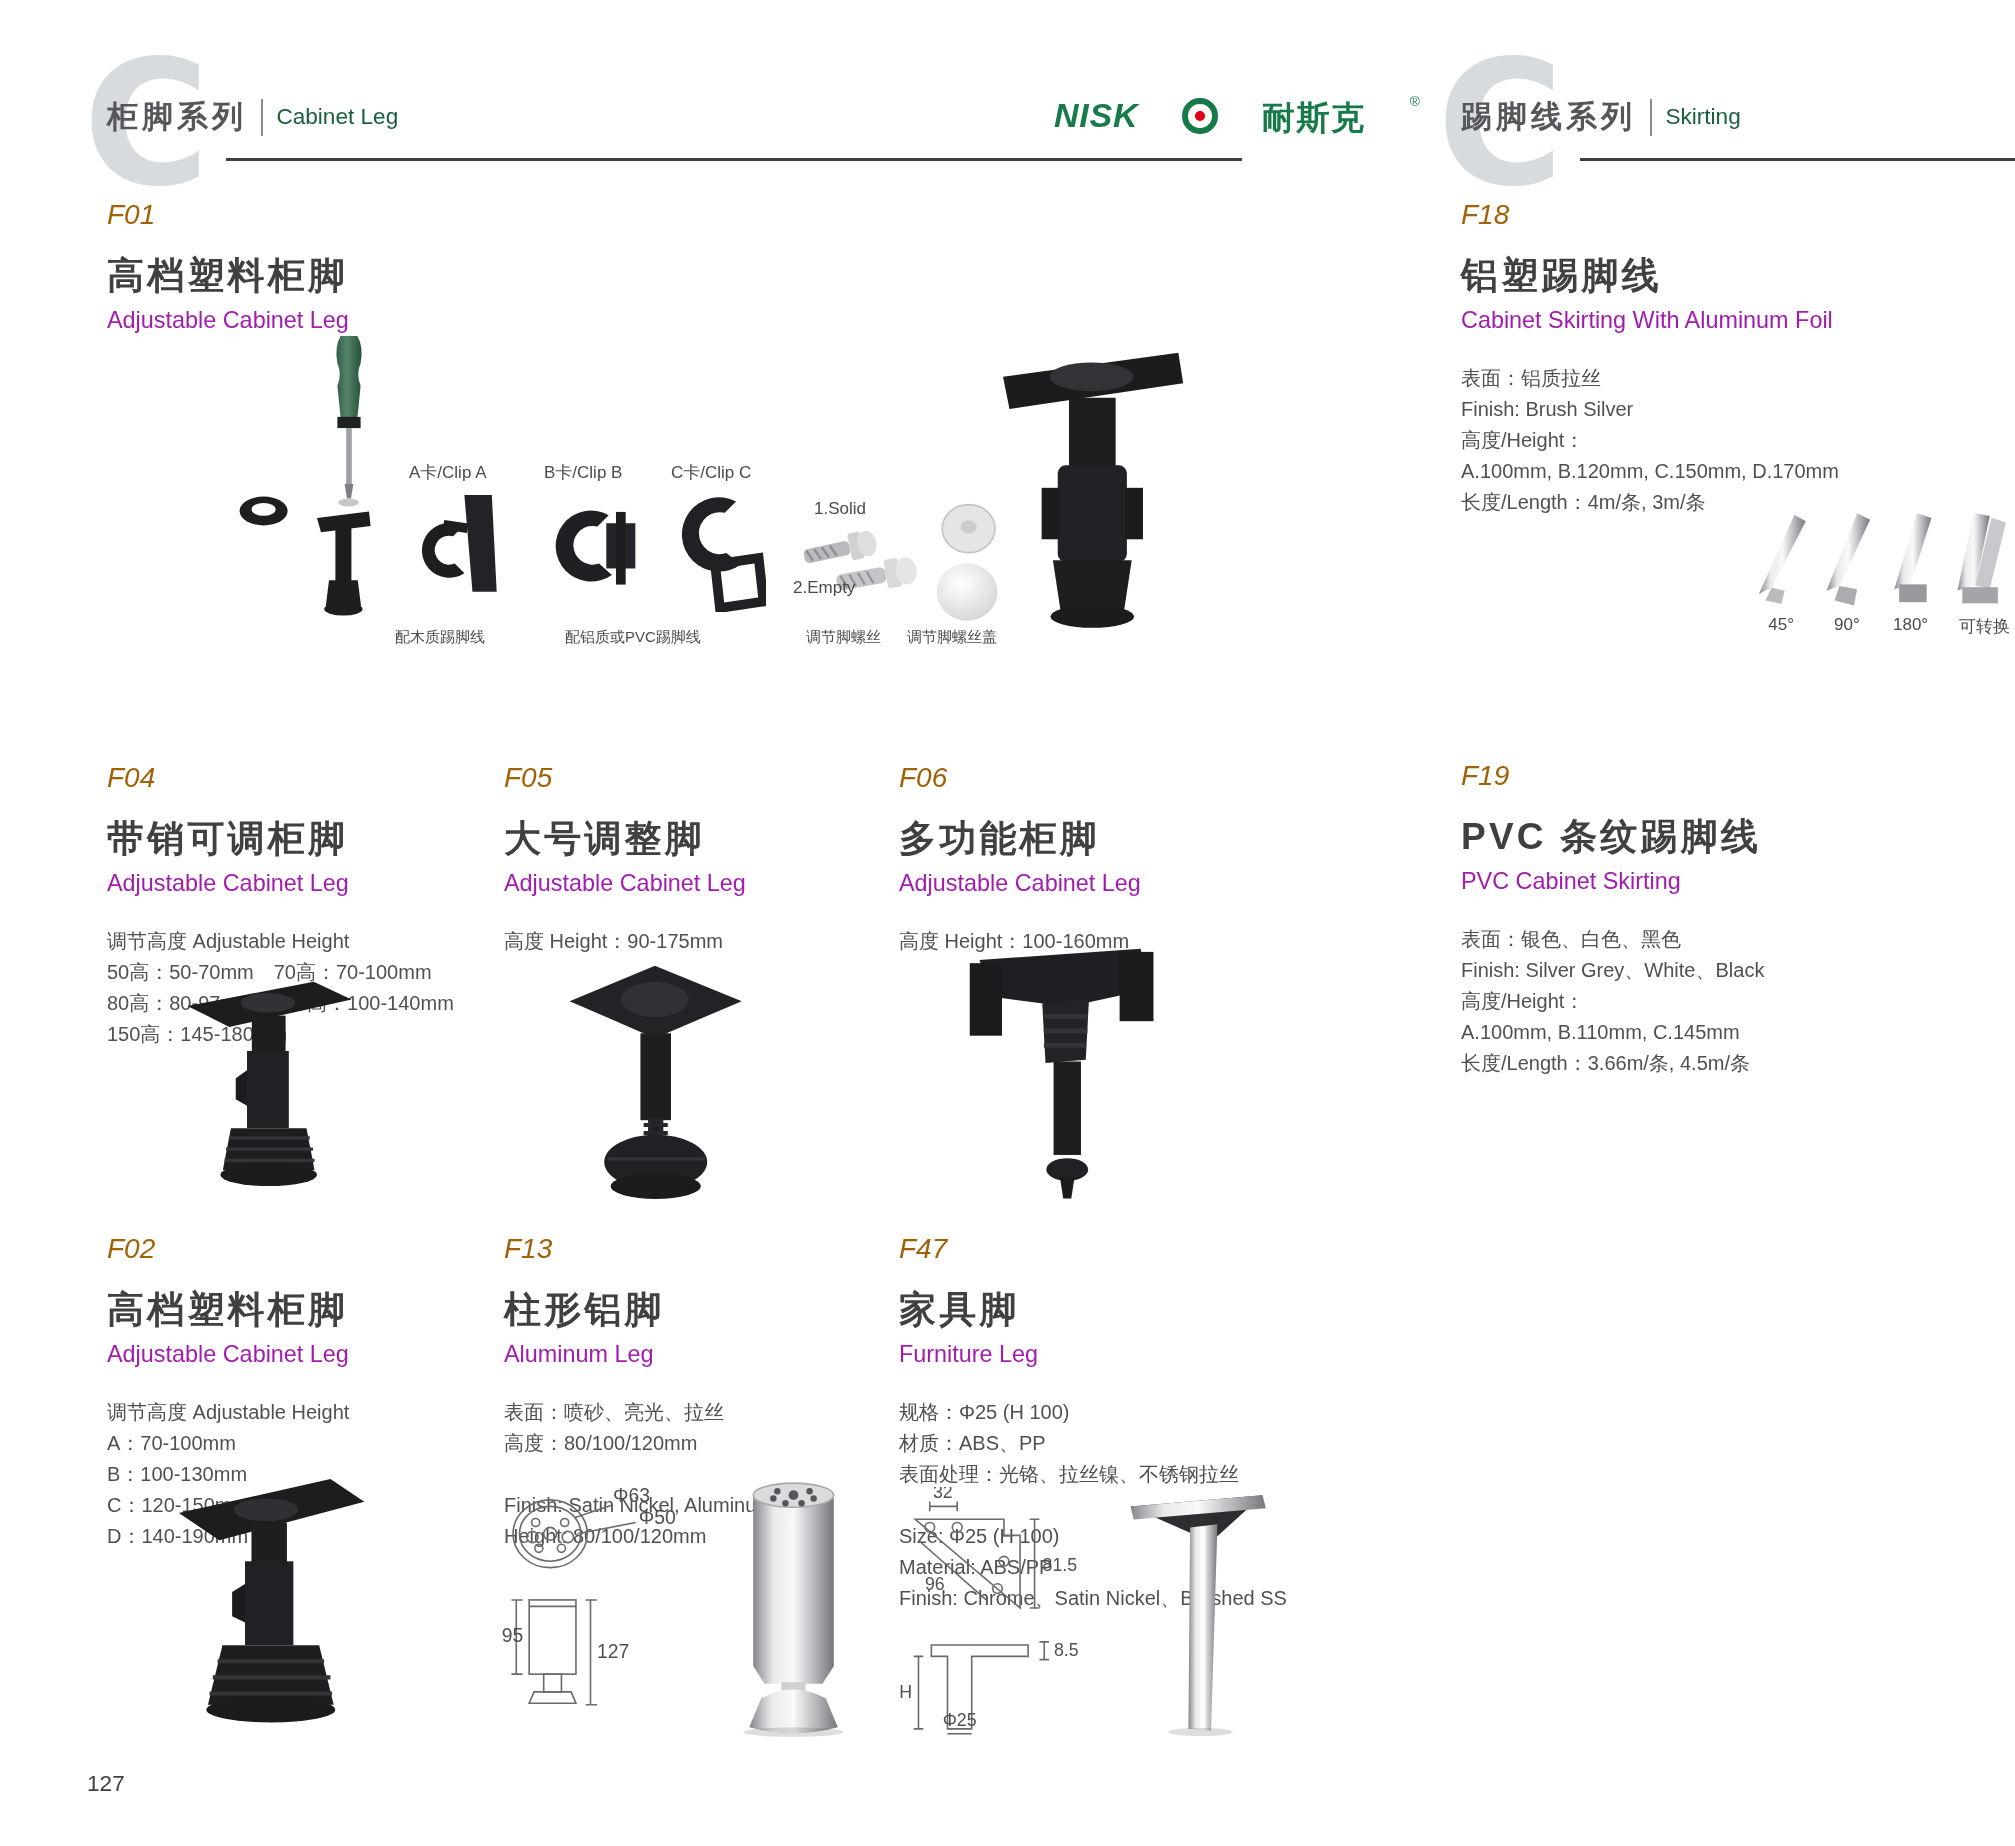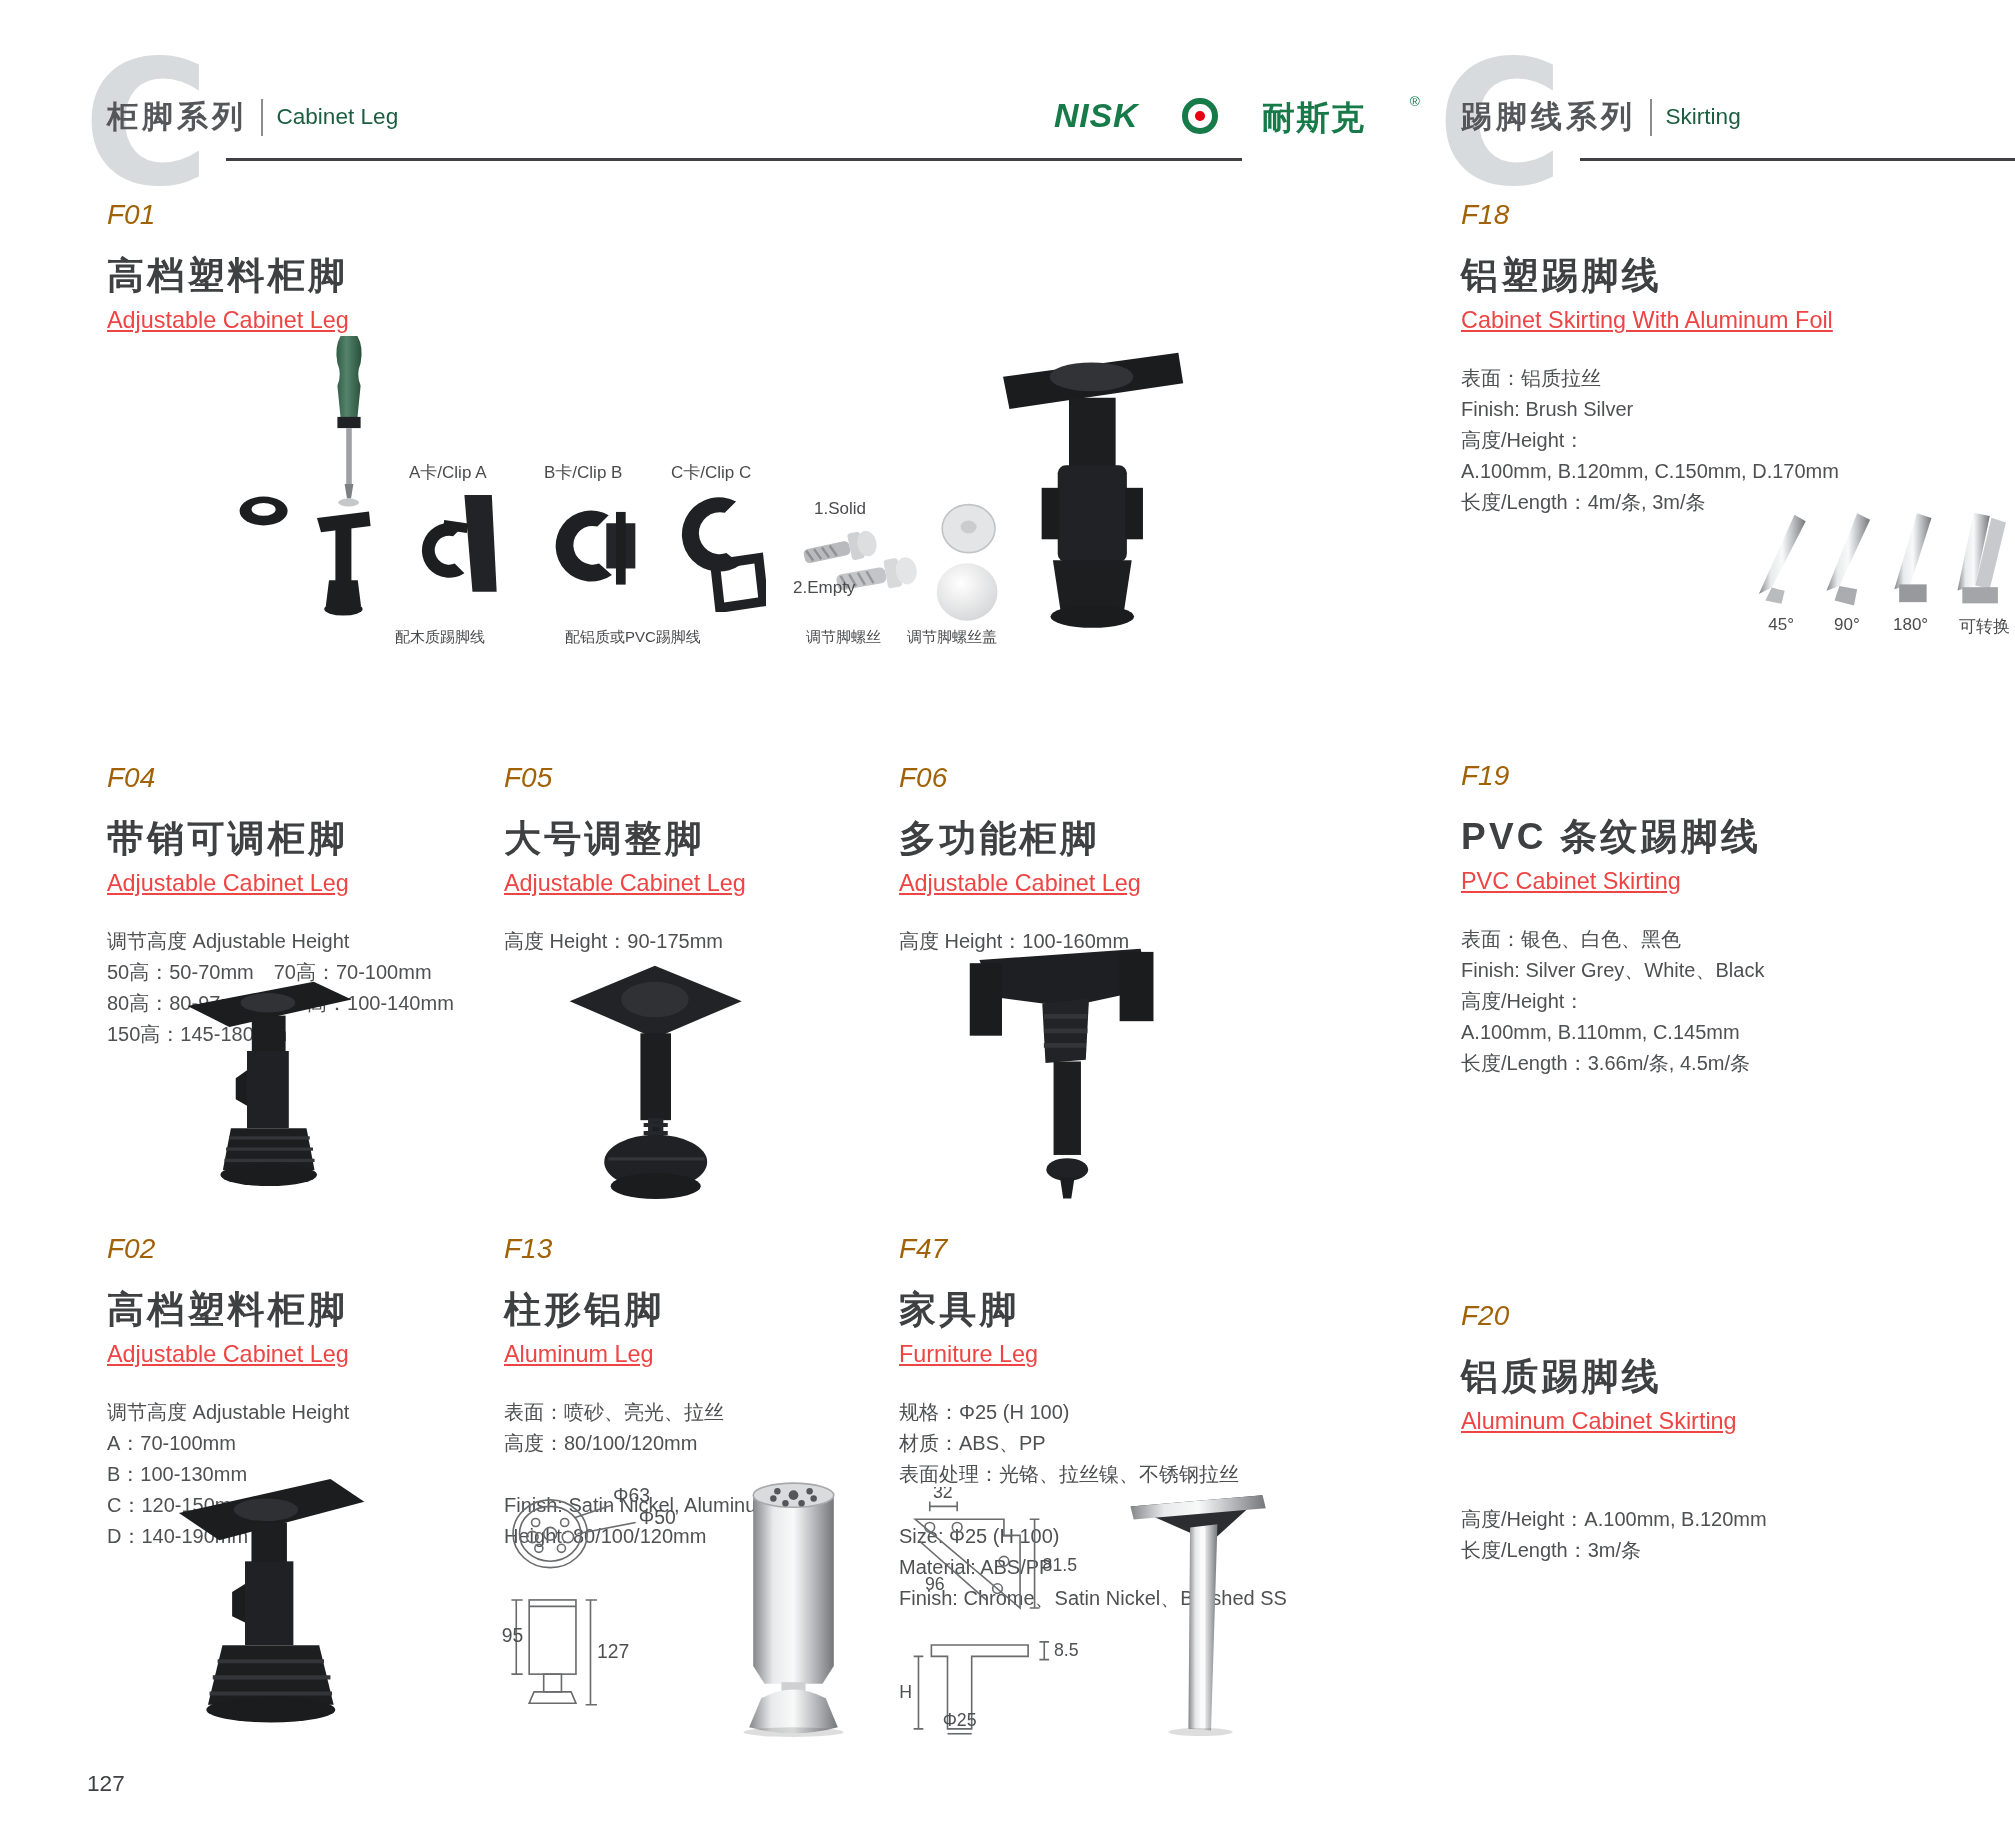--- a/index.html
+++ b/index.html
@@ -20,21 +20,21 @@
                margin-top:2.4px;position:relative;}
   .logo .oring i{position:absolute;left:50%;top:50%;width:9.7px;height:9.7px;margin:-4.8px 0 0 -4.8px;
                  background:var(--logo_red,#e60012);border-radius:50%;}
   .logo .cn{font-size:33px;font-weight:bold;letter-spacing:1.6px;}
   .logo sup{font-size:13.7px;margin-top:-2.4px;}
   .pagenum{position:absolute;font-size:22.6px;color:#3f4043;}
   
   .prod{position:absolute;}
   .code{font-size:28px;color:#a16207;margin-bottom:20px;font-style:italic;}
   .tcn{font-size:37px;font-weight:bold;color:#3f4042;margin:0 0 6.4px 0;letter-spacing:3.2px;}
-  .ten{font-size:23.4px;color:#ef4444;text-decoration:underline;}
+  .ten{font-size:23.4px;color:#a21caf;}
   .specs{margin-top:29px;font-size:20px;line-height:31px;color:#4f5052;}
   .specs .sp{height:31px;}
   .gap2{margin-top:69px;}
   
   .dlabel{position:absolute;font-size:17px;color:#4a4b4d;white-space:nowrap;}
   .caption{position:absolute;font-size:15px;color:#4a4b4d;white-space:nowrap;}
   svg text{font-family:"Liberation Sans","DejaVu Sans",sans-serif;}
 </style>
 </head>
 <body>
@@ -395,24 +395,15 @@
     <div class="ten">PVC Cabinet Skirting</div>
     <div class="specs">
       <div>表面：银色、白色、黑色</div>
       <div>Finish: Silver Grey、White、Black</div>
       <div>高度/Height：</div>
       <div>A.100mm, B.110mm, C.145mm</div>
       <div>长度/Length：3.66m/条, 4.5m/条</div>
     </div>
   </section>
 
-  <section class="prod" style="left:1461px;top:1300px;">
-    <div class="code">F20</div>
-    <h2 class="tcn">铝质踢脚线</h2>
-    <div class="ten">Aluminum Cabinet Skirting</div>
-    <div class="specs gap2">
-      <div>高度/Height：A.100mm, B.120mm</div>
-      <div>长度/Length：3m/条</div>
-    </div>
-  </section>
 
 </div>
 
 
 </body></html>

